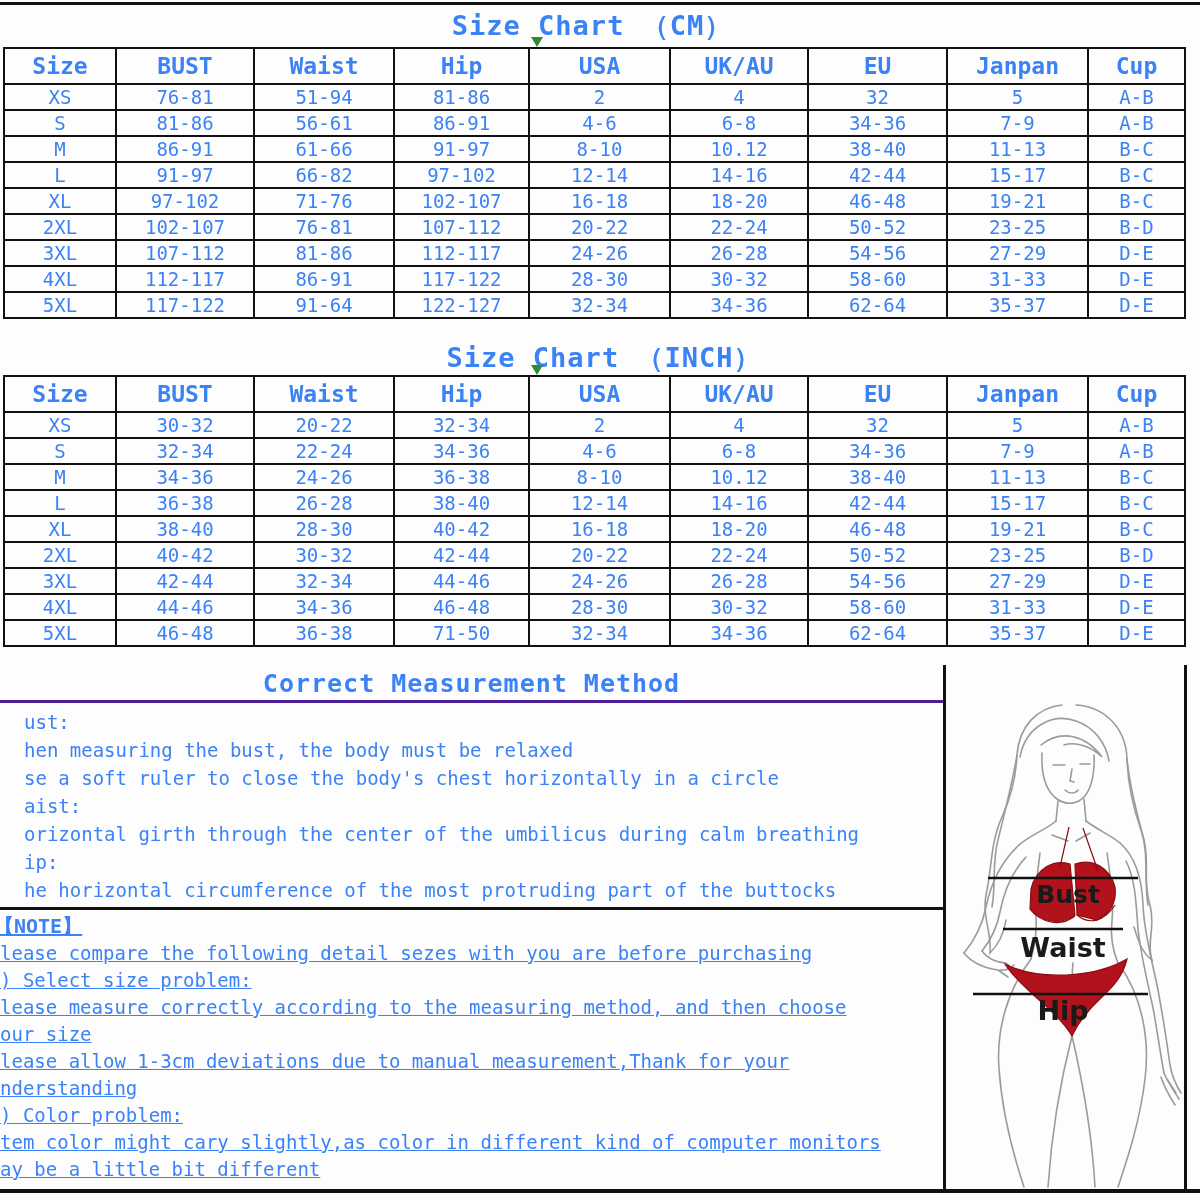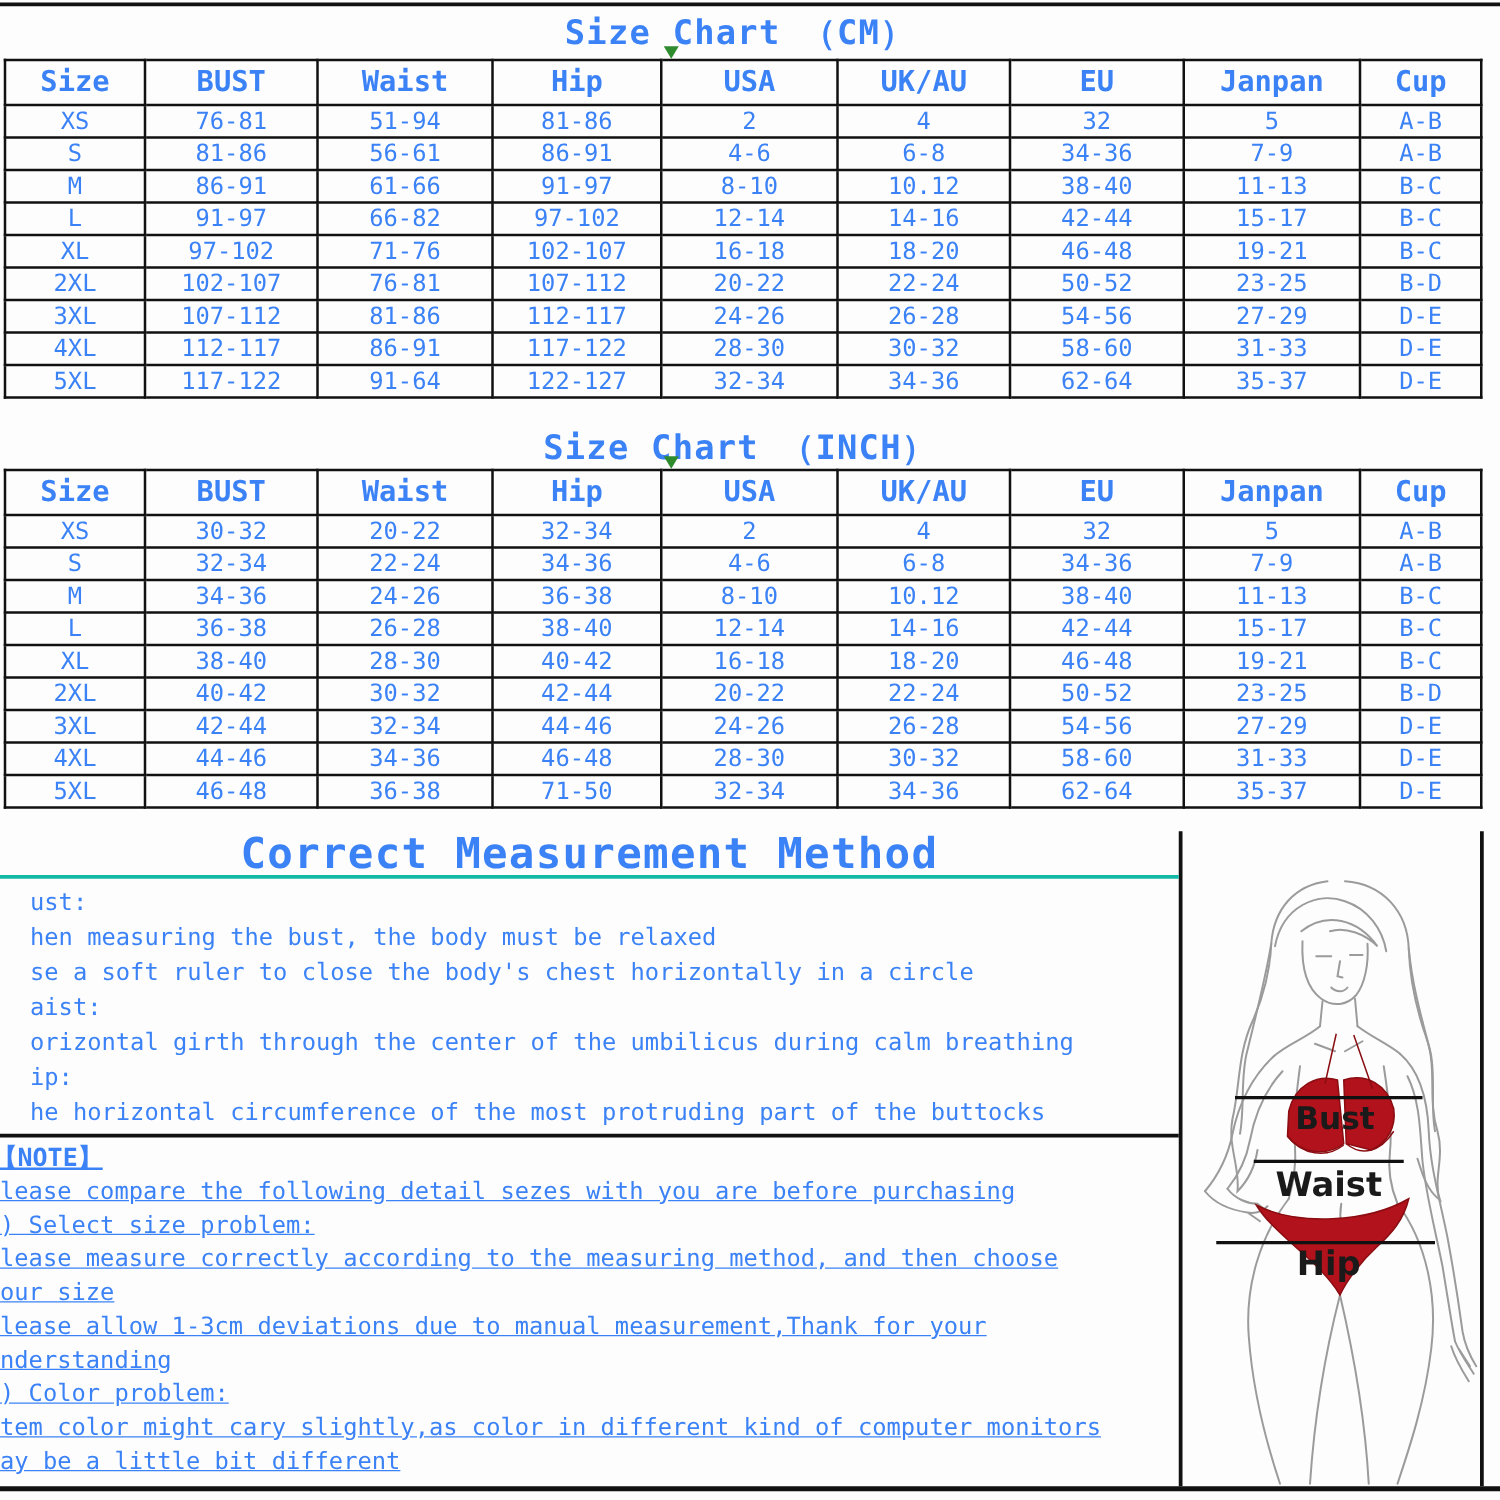--- a/index.html
+++ b/index.html
@@ -9,21 +9,21 @@
     font-family:"DejaVu Sans Mono","Liberation Mono",monospace;
   }
   .topline{position:absolute;left:0;top:2px;width:1200px;height:3px;background:#111;}
   .bottomline{position:absolute;left:0;top:1189px;width:1200px;height:4px;background:#111;}
 
   .chart-title{
     position:absolute;left:0;width:1184px;text-align:center;
     font-weight:bold;font-size:27px;letter-spacing:1px;white-space:pre;
   }
   .title-cm{top:8px;}
-  .title-inch{top:340px;}
+  .title-inch{top:340px;margin-left:12px;}
 
   table.size-table{
     position:absolute;left:3px;width:1181px;
     border-collapse:collapse;table-layout:fixed;background:transparent;border-radius:31px;
   }
   .table-cm{top:47px;}
   .table-inch{top:375px;}
   .size-table th,.size-table td{
     border:2px solid #111;text-align:center;vertical-align:middle;
     padding:0;overflow:hidden;white-space:nowrap;
@@ -37,22 +37,22 @@
     border-top:10px solid #2e8b2e;
   }
   .flag-cm{left:531px;top:37px;}
   .flag-inch{left:531px;top:365px;}
 
   .measure-box{
     position:absolute;left:0;top:665px;width:943px;height:524px;
     border-right:3px solid #111;
   }
   .measure-heading{
-    height:35px;line-height:37px;border-bottom:3px solid #14b8a6;
-    text-align:center;font-size:34px;font-weight:bold;letter-spacing:1px;white-space:pre;
+    height:35px;line-height:37px;border-bottom:3px solid #4c1d95;
+    text-align:center;font-size:25px;font-weight:bold;letter-spacing:1px;white-space:pre;
   }
   .measure-lines{padding-top:5px;font-size:19px;line-height:28px;white-space:pre;padding-left:24px;}
   .note-divider{border-top:3px solid #111;margin-top:3px;}
   .note-lines{padding-top:3px;font-size:19px;line-height:27px;white-space:pre;text-decoration:underline;}
   .note-lines .line:first-child{font-weight:bold;font-size:20px;margin-left:-6px;}
 
   .figure-box{
     position:absolute;left:946px;top:665px;width:238px;height:524px;
     border-right:3px solid #111;overflow:hidden;
   }

